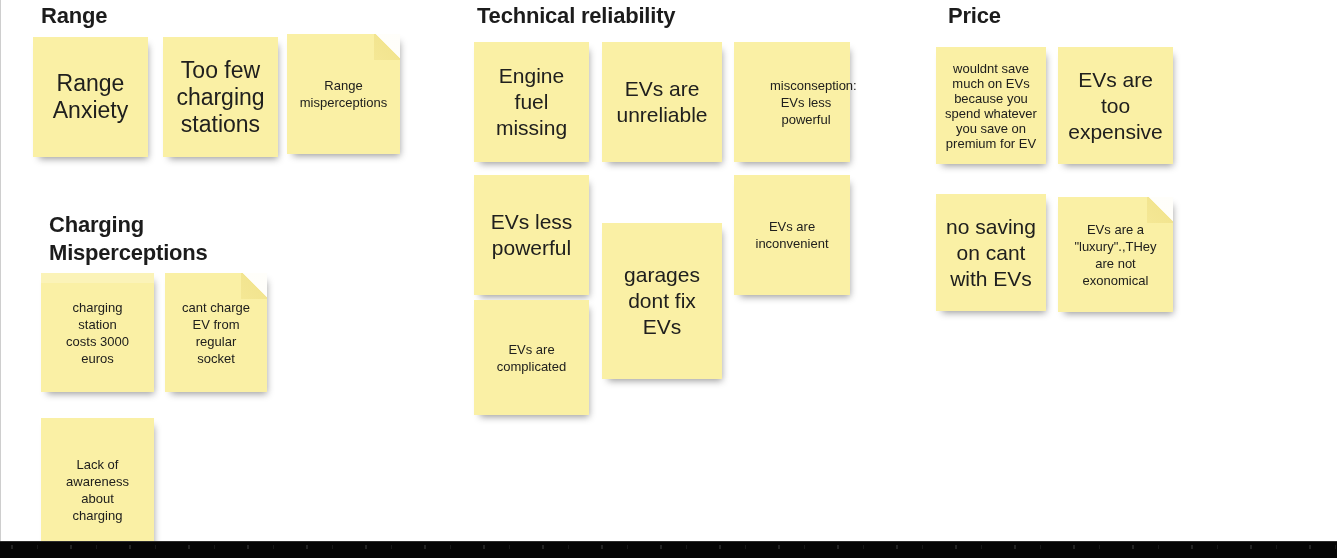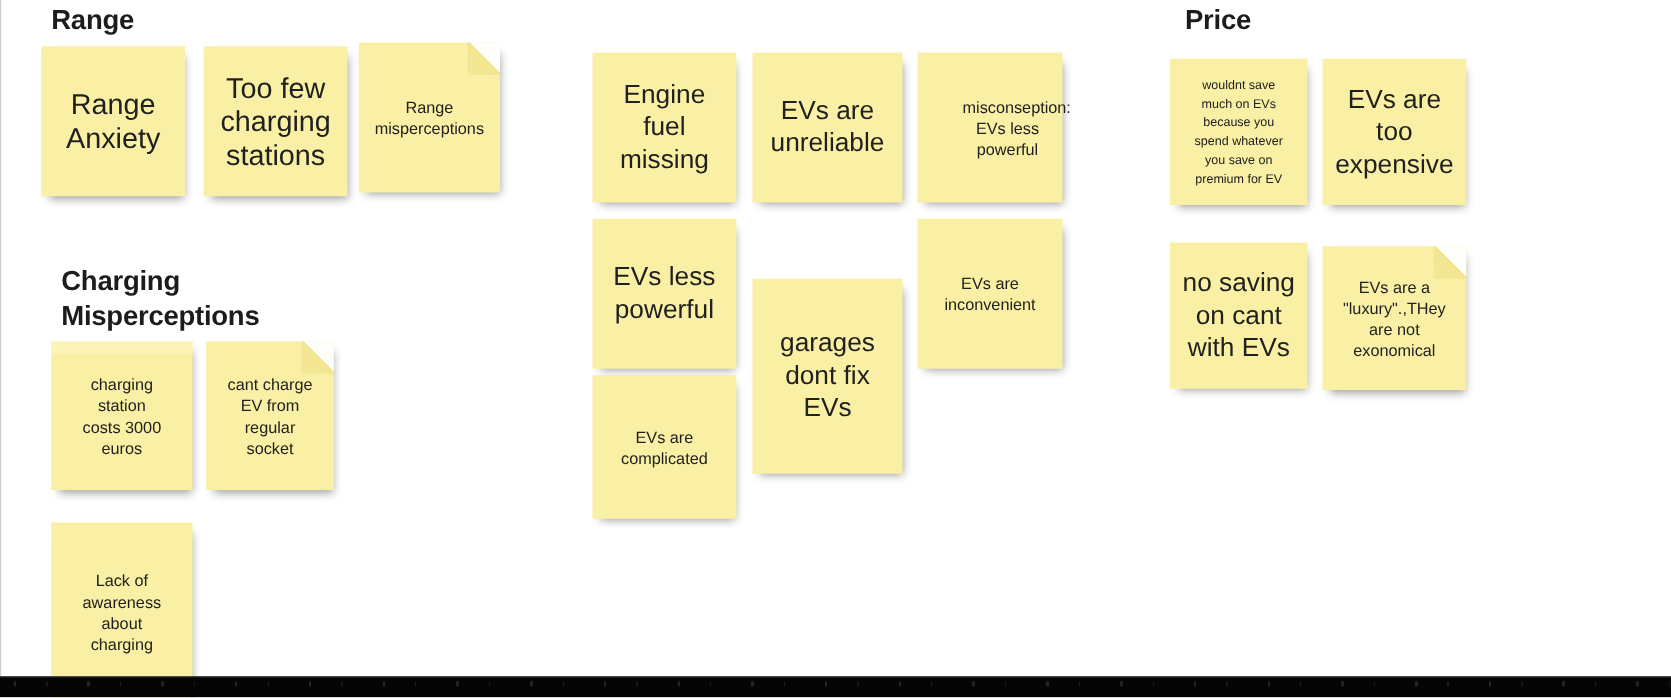--- a/index.html
+++ b/index.html
@@ -8,21 +8,21 @@
     padding: 0;
     background: #ffffff;
   }
   body {
     font-family: "Liberation Sans", sans-serif;
   }
   #board {
     position: relative;
     width: 1337px;
     height: 558px;
-    background: #e5e5e5;
+    background: #5eead4;
     overflow: hidden;
   }
   .canvas {
     position: absolute;
     left: 0;
     top: 0;
     width: 1337px;
     height: 541px;
     background: #ffffff;
   }
@@ -118,21 +118,21 @@
     top: 0;
     width: 100%;
     height: 10px;
     background: rgba(255,255,255,0.22);
     pointer-events: none;
   }
 
   .f-lg  { font-size: 23px; line-height: 27px; }
   .f-md  { font-size: 21px; line-height: 26px; }
   .f-sm  { font-size: 13px; line-height: 17px; }
-  .f-xs  { font-size: 10px; line-height: 15px; }
+  .f-xs  { font-size: 13px; line-height: 15px; }
 </style>
 </head>
 <body>
 
 <div id="board">
 
   <div class="canvas">
     <div class="edge-line"></div>
 
     <div class="section-title" style="left:41px; top:2px;">Range</div>
@@ -170,20 +170,21 @@
 socket</span>
     </div>
 
     <div class="note f-sm" style="left:41px; top:418px; width:113px; height:144px;">
       <span class="note-text">Lack of
 awareness
 about
 charging</span>
     </div>
 
+    <div class="section-title" style="left:477px; top:2px;">Technical reliability</div>
 
     <div class="note f-md" style="left:474px; top:42px; width:115px; height:120px;">
       <span class="note-text">Engine
 fuel
 missing</span>
     </div>
 
     <div class="note f-md" style="left:602px; top:42px; width:120px; height:120px;">
       <span class="note-text">EVs are
 unreliable</span>

